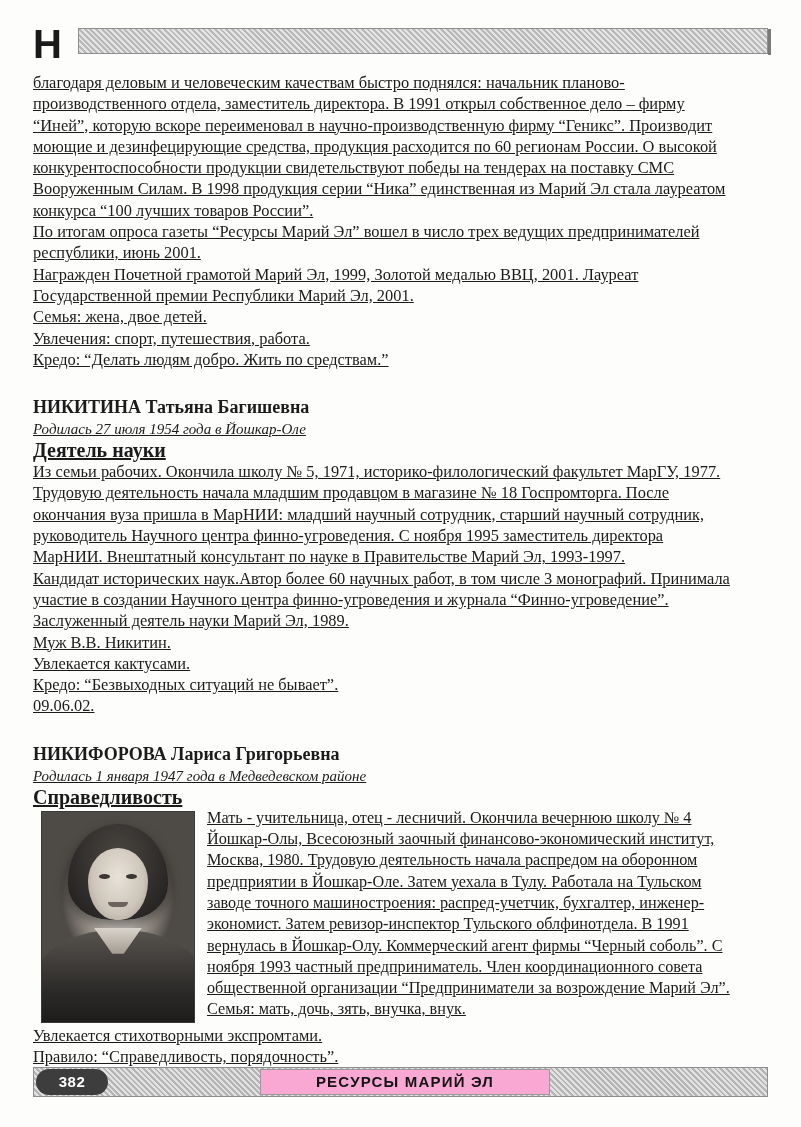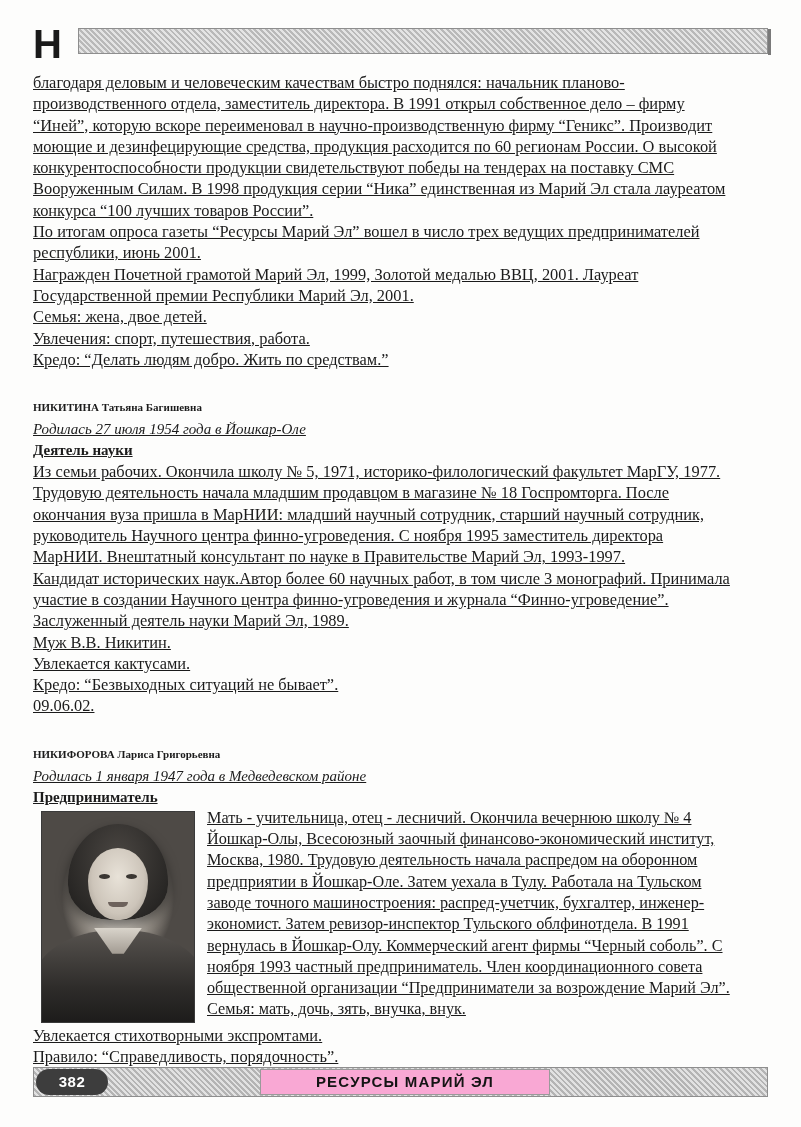--- a/index.html
+++ b/index.html
@@ -70,39 +70,39 @@
     margin: 0;
     font-size: 16.4px;
     line-height: 21.3px;
     text-align: left;
     text-decoration: underline;
   }
   .entry {
     margin-top: 26px;
   }
   .entry-name {
-    font-size: 11px;
+    font-size: 18px;
     line-height: 22px;
     margin-bottom: 1px;
   }
   .entry-name .surname {
     font-family: "Liberation Serif", serif;
     font-weight: bold;
   }
   .entry-name .given {
     font-weight: bold;
   }
   .entry-born {
     font-style: italic;
     font-size: 15px;
     line-height: 21px;
   }
   .entry-role {
     font-weight: bold;
-    font-size: 15px;
+    font-size: 20px;
     line-height: 21px;
   }
 
   
   .portrait-block {
     position: relative;
     margin-top: 0;
     min-height: 214px;
   }
   .portrait {
@@ -273,21 +273,21 @@
       <p>Кредо: “Безвыходных ситуаций не бывает”.</p>
       <p>09.06.02.</p>
     </div>
 
     <div class="entry">
       <div class="entry-name">
         <span class="surname">НИКИФОРОВА</span>
         <span class="given">Лариса Григорьевна</span>
       </div>
       <p class="entry-born">Родилась 1 января 1947 года в Медведевском районе</p>
-      <p class="entry-role">Предприниматель</p>
+      <p class="entry-role">Справедливость</p>
 
       <div class="portrait-block">
         <div class="portrait">
           <div class="hair"></div>
           <div class="face"></div>
           <div class="eye-l"></div>
           <div class="eye-r"></div>
           <div class="mouth"></div>
           <div class="body"></div>
           <div class="collar"></div>

